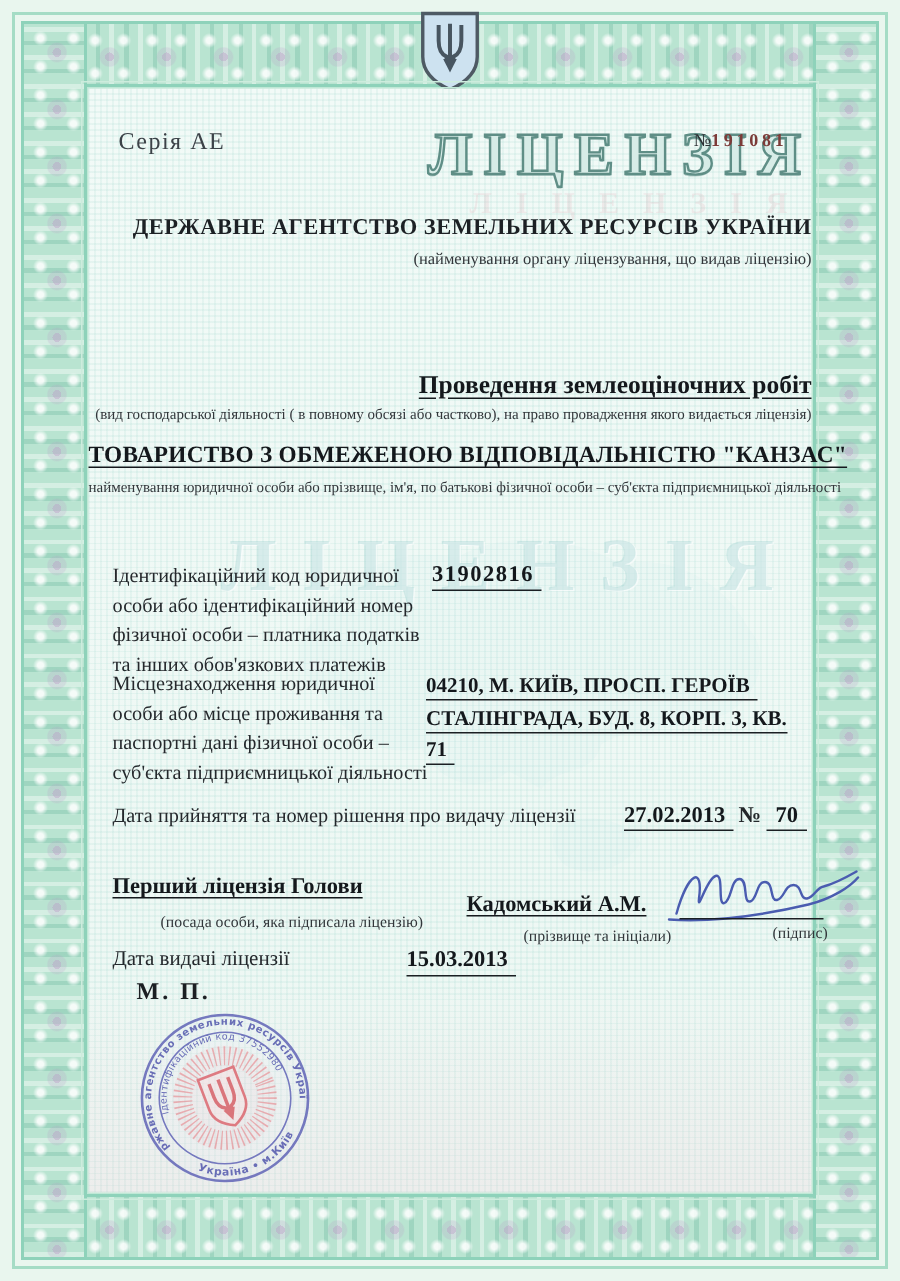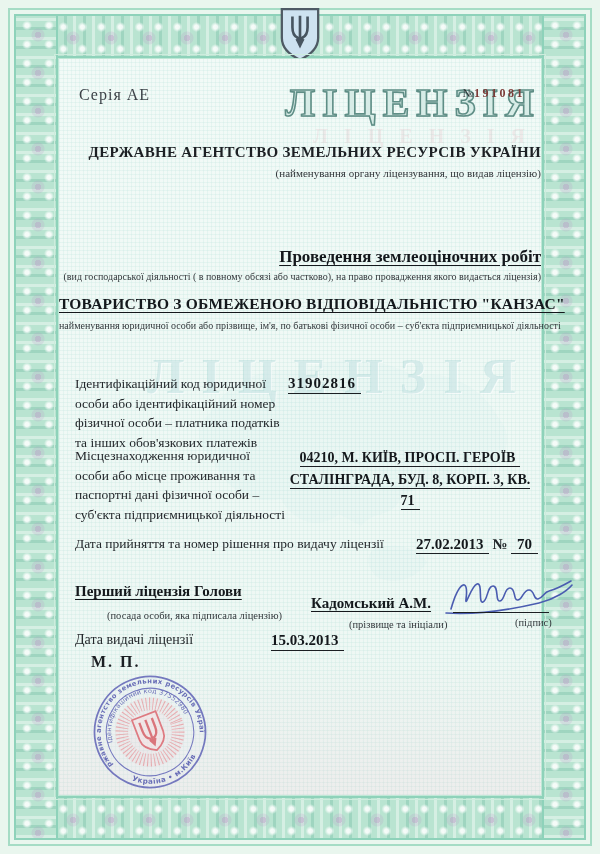--- a/index.html
+++ b/index.html
@@ -119,21 +119,21 @@
     <div class="abs center headline" style="top:188px;">Проведення землеоціночних робіт</div>
     <div class="abs center caption-nowrap" style="top:212px;">(вид господарської діяльності ( в повному обсязі або частково),  на право провадження якого видається ліцензія)</div>
 
     <div class="abs center company" style="top:236px;">ТОВАРИСТВО З ОБМЕЖЕНОЮ ВІДПОВІДАЛЬНІСТЮ "КАНЗАС"</div>
     <div class="abs center caption-nowrap" style="top:261px;">найменування юридичної особи або прізвище, ім'я, по батькові фізичної особи – суб'єкта підприємницької діяльності</div>
 
     <div class="abs label" style="left:16px;top:315px;width:212px;">Ідентифікаційний код юридичної особи або ідентифікаційний номер фізичної особи – платника податків та інших обов'язкових платежів</div>
     <span class="abs value" style="left:229px;top:316px;font-size:15px;letter-spacing:1px;">31902816</span>
 
     <div class="abs label" style="left:16px;top:387px;width:212px;">Місцезнаходження юридичної особи або місце проживання та паспортні дані фізичної особи – суб'єкта підприємницької діяльності</div>
-    <div class="abs" style="left:225px;top:388px;width:252px;font-size:14px;line-height:1.55;text-align:center;">
+    <div class="abs" style="left:225px;top:388px;width:252px;font-size:14px;line-height:1.55;">
       <div><span class="value" style="font-size:14px;">04210,  М. КИЇВ, ПРОСП. ГЕРОЇВ</span></div>
       <div><span class="value" style="font-size:14px;">СТАЛІНГРАДА, БУД. 8,  КОРП. 3, КВ. 71</span></div>
     </div>
 
     <div class="abs label" style="left:16px;top:475px;white-space:nowrap;">Дата прийняття та номер рішення про видачу ліцензії</div>
     <div class="abs" style="left:357px;top:477px;font-size:15px;white-space:nowrap;">
       <span class="value">27.02.2013</span>
       <span style="font-weight:bold;">№</span>
       <span class="value" style="padding:0 6px 1px 6px;">70</span>
     </div>

